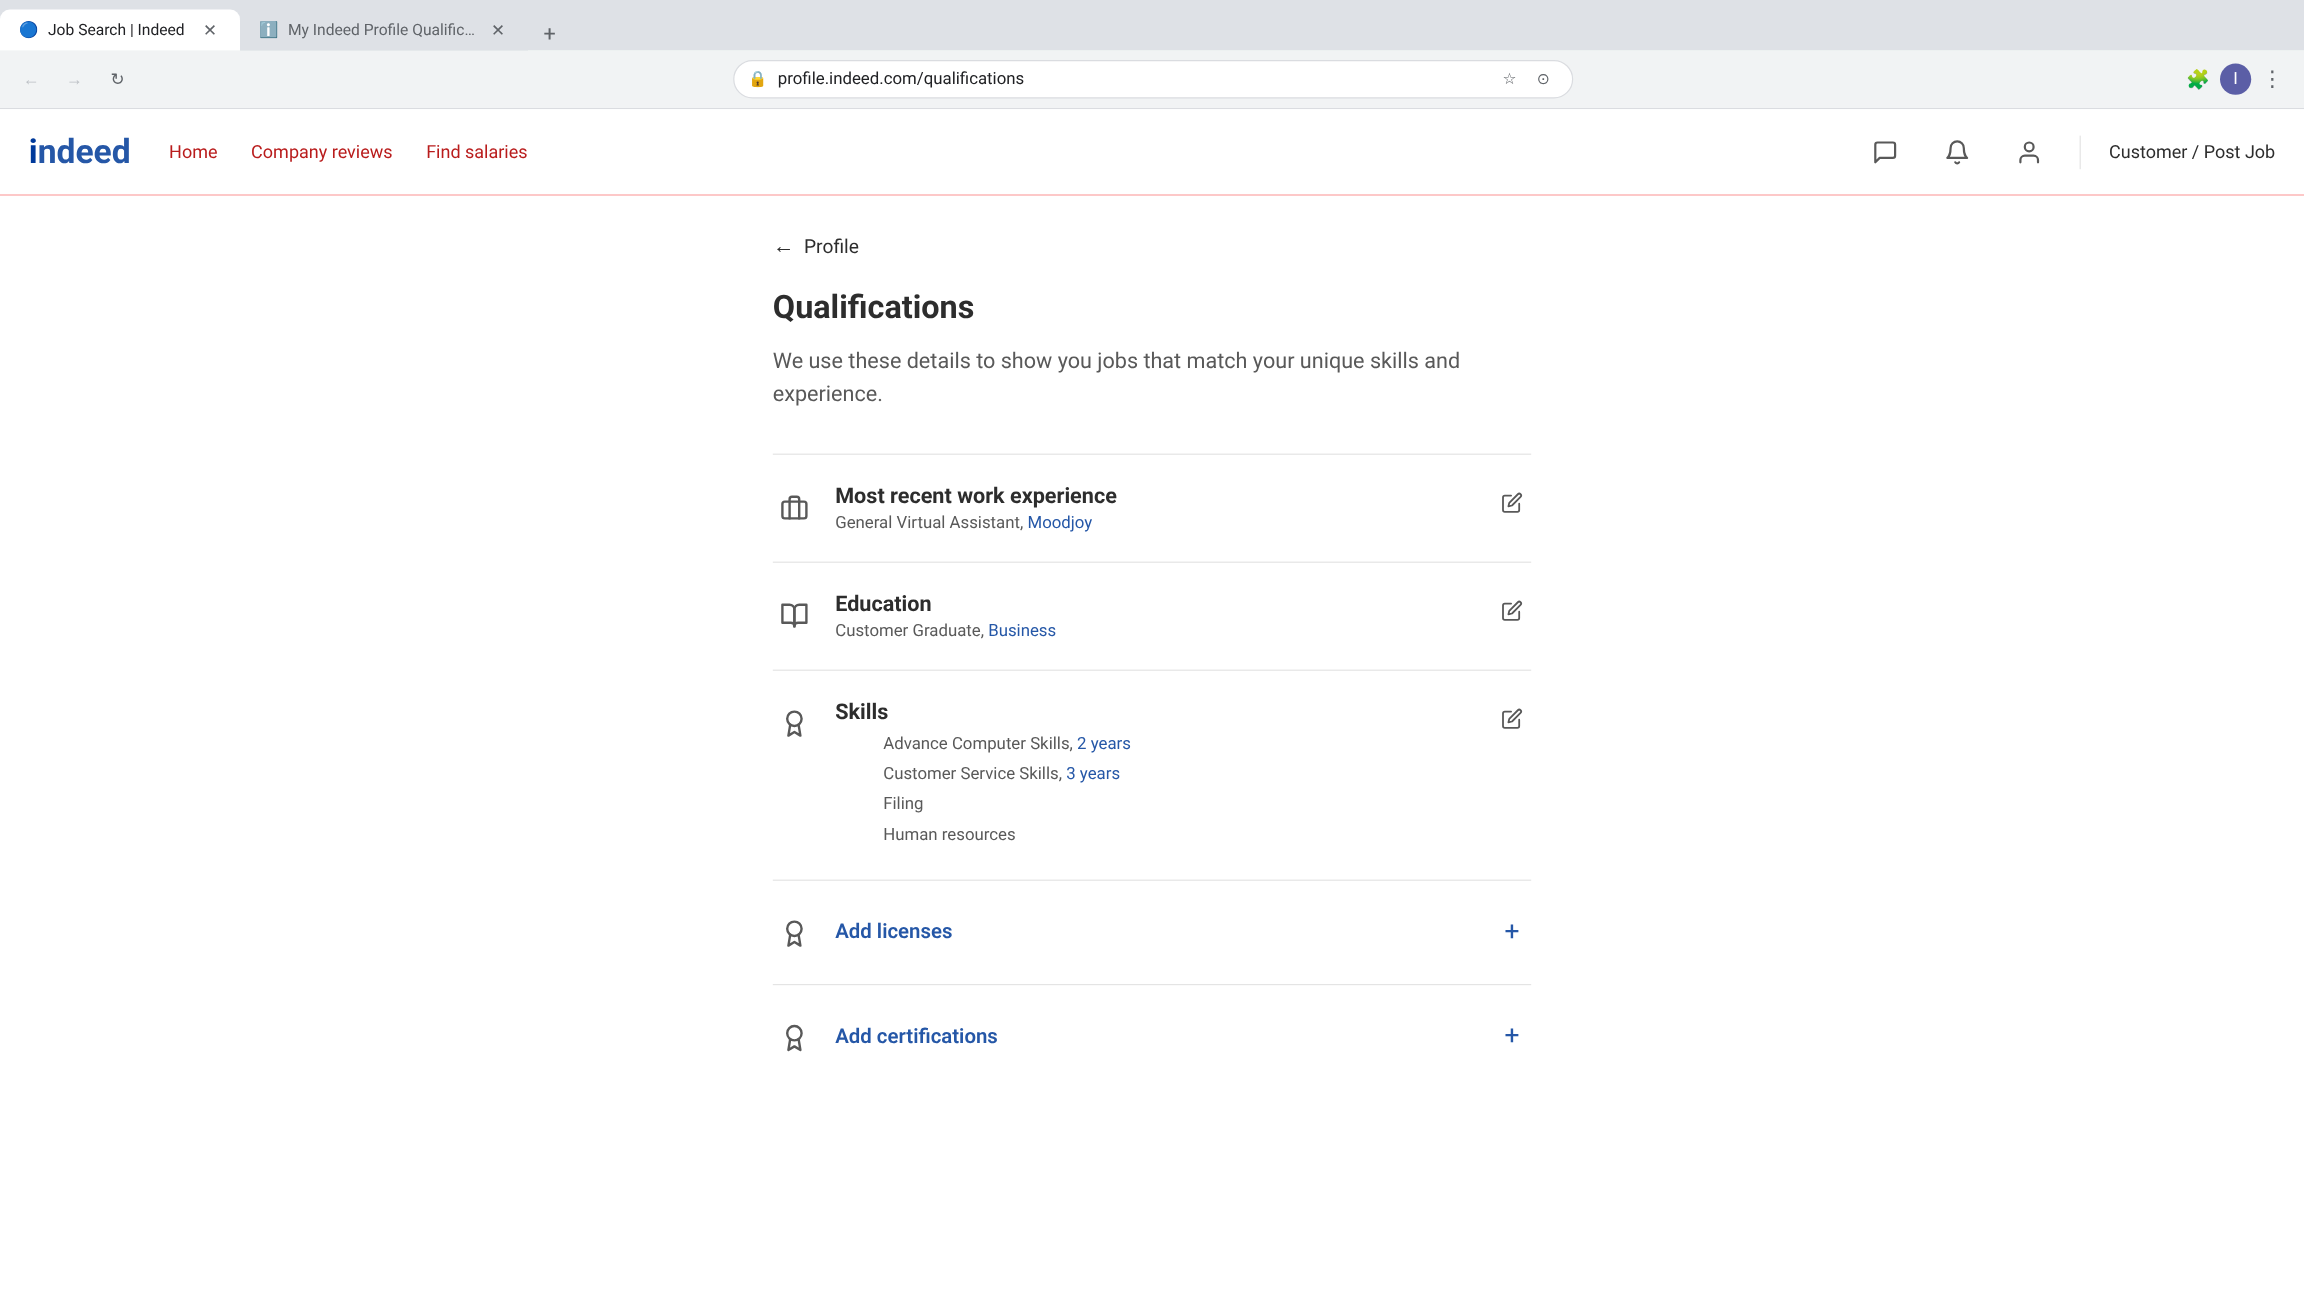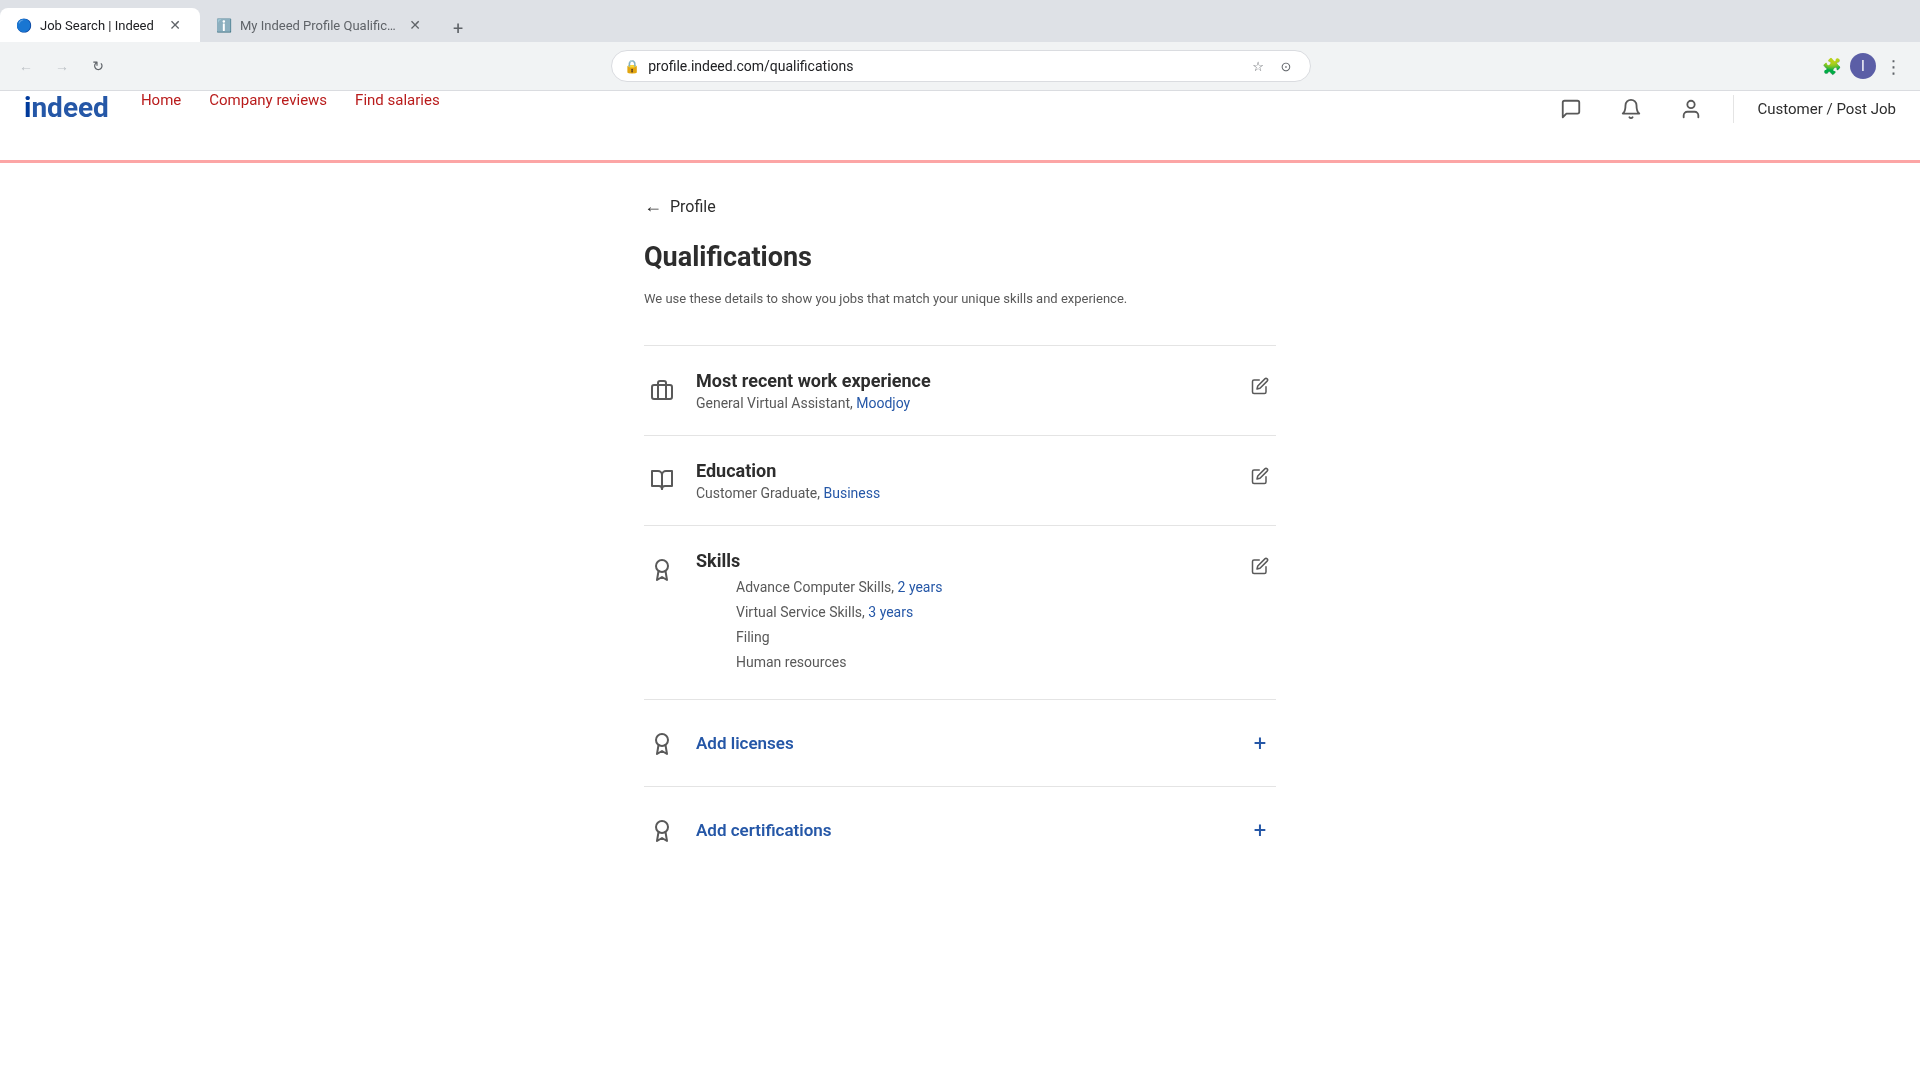--- a/index.html
+++ b/index.html
@@ -18,39 +18,39 @@
     .address-bar-row { display: flex; align-items: center; padding: 6px 12px; gap: 8px; background: #f1f3f4; height: 48px; }
     .nav-btn { width: 28px; height: 28px; border-radius: 50%; display: flex; align-items: center; justify-content: center; cursor: pointer; color: #5f6368; font-size: 14px; }
     .nav-btn.disabled { color: #bdc1c6; cursor: default; }
     .address-bar { flex: 1; max-width: 700px; margin: 0 auto; background: #fff; border: 1px solid #dadce0; border-radius: 20px; display: flex; align-items: center; padding: 0 12px; height: 32px; gap: 8px; font-size: 14px; color: #202124; }
     .address-bar .url-text { flex: 1; font-size: 14px; color: #202124; }
     .address-icons { display: flex; gap: 4px; margin-left: auto; }
     .addr-icon-btn { width: 24px; height: 24px; display: flex; align-items: center; justify-content: center; color: #5f6368; cursor: pointer; font-size: 13px; }
     .right-icons { display: flex; align-items: center; gap: 4px; margin-left: 8px; }
 
     
-    .navbar { display: flex; align-items: flex-start; padding: 0 24px; height: 72px; border-bottom: 3px solid #fca5a5; background: #fff; }
+    .navbar { display: flex; align-items: center; padding: 0 24px; height: 72px; border-bottom: 1px solid #fca5a5; background: #fff; }
     .indeed-logo { display: flex; align-items: center; margin-right: 32px; text-decoration: none; }
     .logo-text { font-size: 28px; font-weight: 700; }
     .logo-i { color: #003a9b; }
     .logo-ndeed { color: #2557a7; }
     .nav-links { display: flex; gap: 28px; align-items: center; flex: 1; }
     .nav-link { font-size: 15px; color: #b91c1c; text-decoration: none; cursor: pointer; }
     .navbar-right { display: flex; align-items: center; gap: 24px; }
     .icon-btn { width: 36px; height: 36px; display: flex; align-items: center; justify-content: center; cursor: pointer; color: #595959; font-size: 20px; position: relative; }
     .employers-link { font-size: 15px; color: #2d2d2d; cursor: pointer; text-decoration: none; white-space: nowrap; }
 
     
     .main-content { max-width: 680px; margin: 0 auto; padding: 32px 24px 60px; }
 
     .back-nav { display: flex; align-items: center; gap: 8px; margin-bottom: 24px; cursor: pointer; color: #2d2d2d; font-size: 16px; }
     .back-arrow { font-size: 18px; }
 
     .page-title { font-size: 27px; font-weight: 700; color: #2d2d2d; margin-bottom: 16px; }
-    .page-desc { font-size: 13px; color: #595959; line-height: 1.5; margin-bottom: 36px; }
+    .page-desc { font-size: 18px; color: #595959; line-height: 1.5; margin-bottom: 36px; }
 
     .section-card { border-top: 1px solid #e4e4e4; padding: 24px 0; display: flex; align-items: flex-start; gap: 16px; }
     .section-card:last-child { border-bottom: 1px solid #e4e4e4; }
 
     .section-icon { width: 36px; height: 36px; flex-shrink: 0; display: flex; align-items: center; justify-content: center; color: #595959; font-size: 20px; margin-top: 2px; }
 
     .section-body { flex: 1; }
     .section-title { font-size: 18px; font-weight: 700; color: #2d2d2d; margin-bottom: 4px; }
     .section-subtitle { font-size: 14px; color: #595959; }
     .section-subtitle .company { color: #2557a7; }
@@ -198,21 +198,21 @@
         <path d="M15.477 12.89 17 22l-5-3-5 3 1.523-9.11"></path>
       </svg>
     </div>
     <div class="section-body">
       <div class="section-title">Skills</div>
       <div class="skills-list">
         <div>
           <span>Advance Computer Skills,</span><span class="skill-years"> 2 years</span>
         </div>
         <div>
-          <span>Virtual Service Skills,</span><span class="skill-years"> 3 years</span>
+          <span>Customer Service Skills,</span><span class="skill-years"> 3 years</span>
         </div>
         <div>
           <span>Filing</span>
         </div>
         <div>
           <span>Human resources</span>
         </div>
       </div>
     </div>
     <div class="section-edit">

